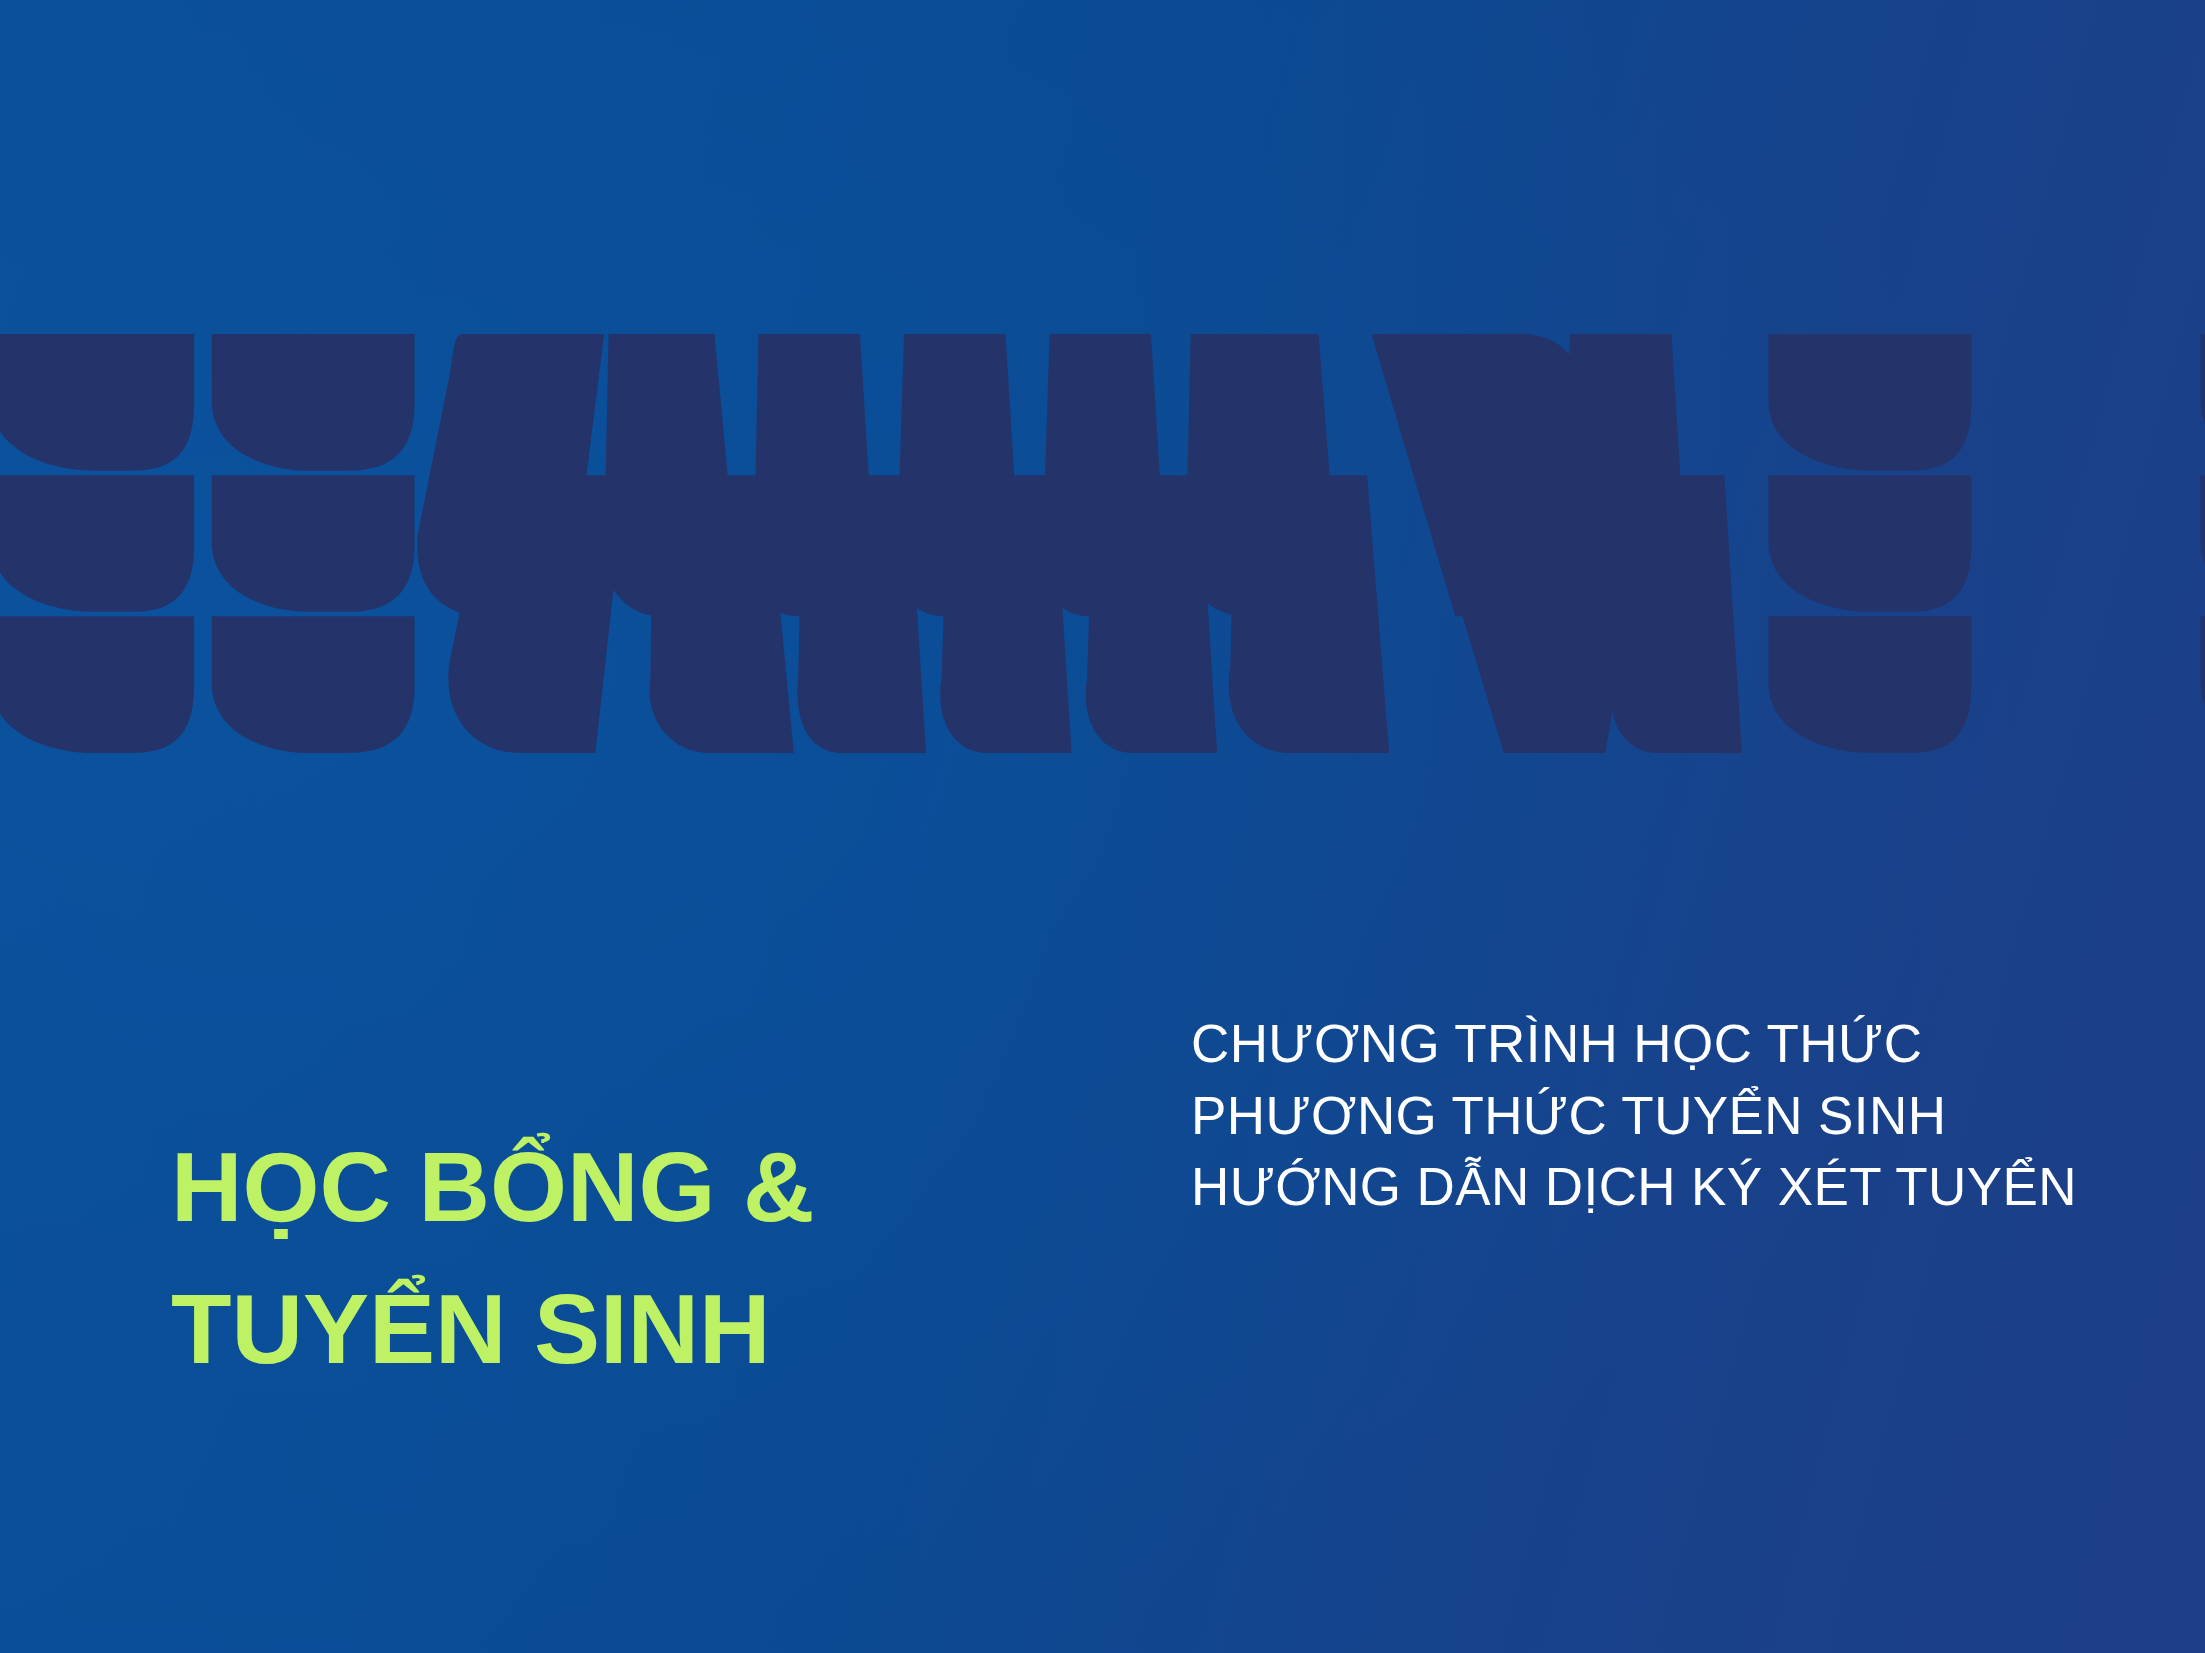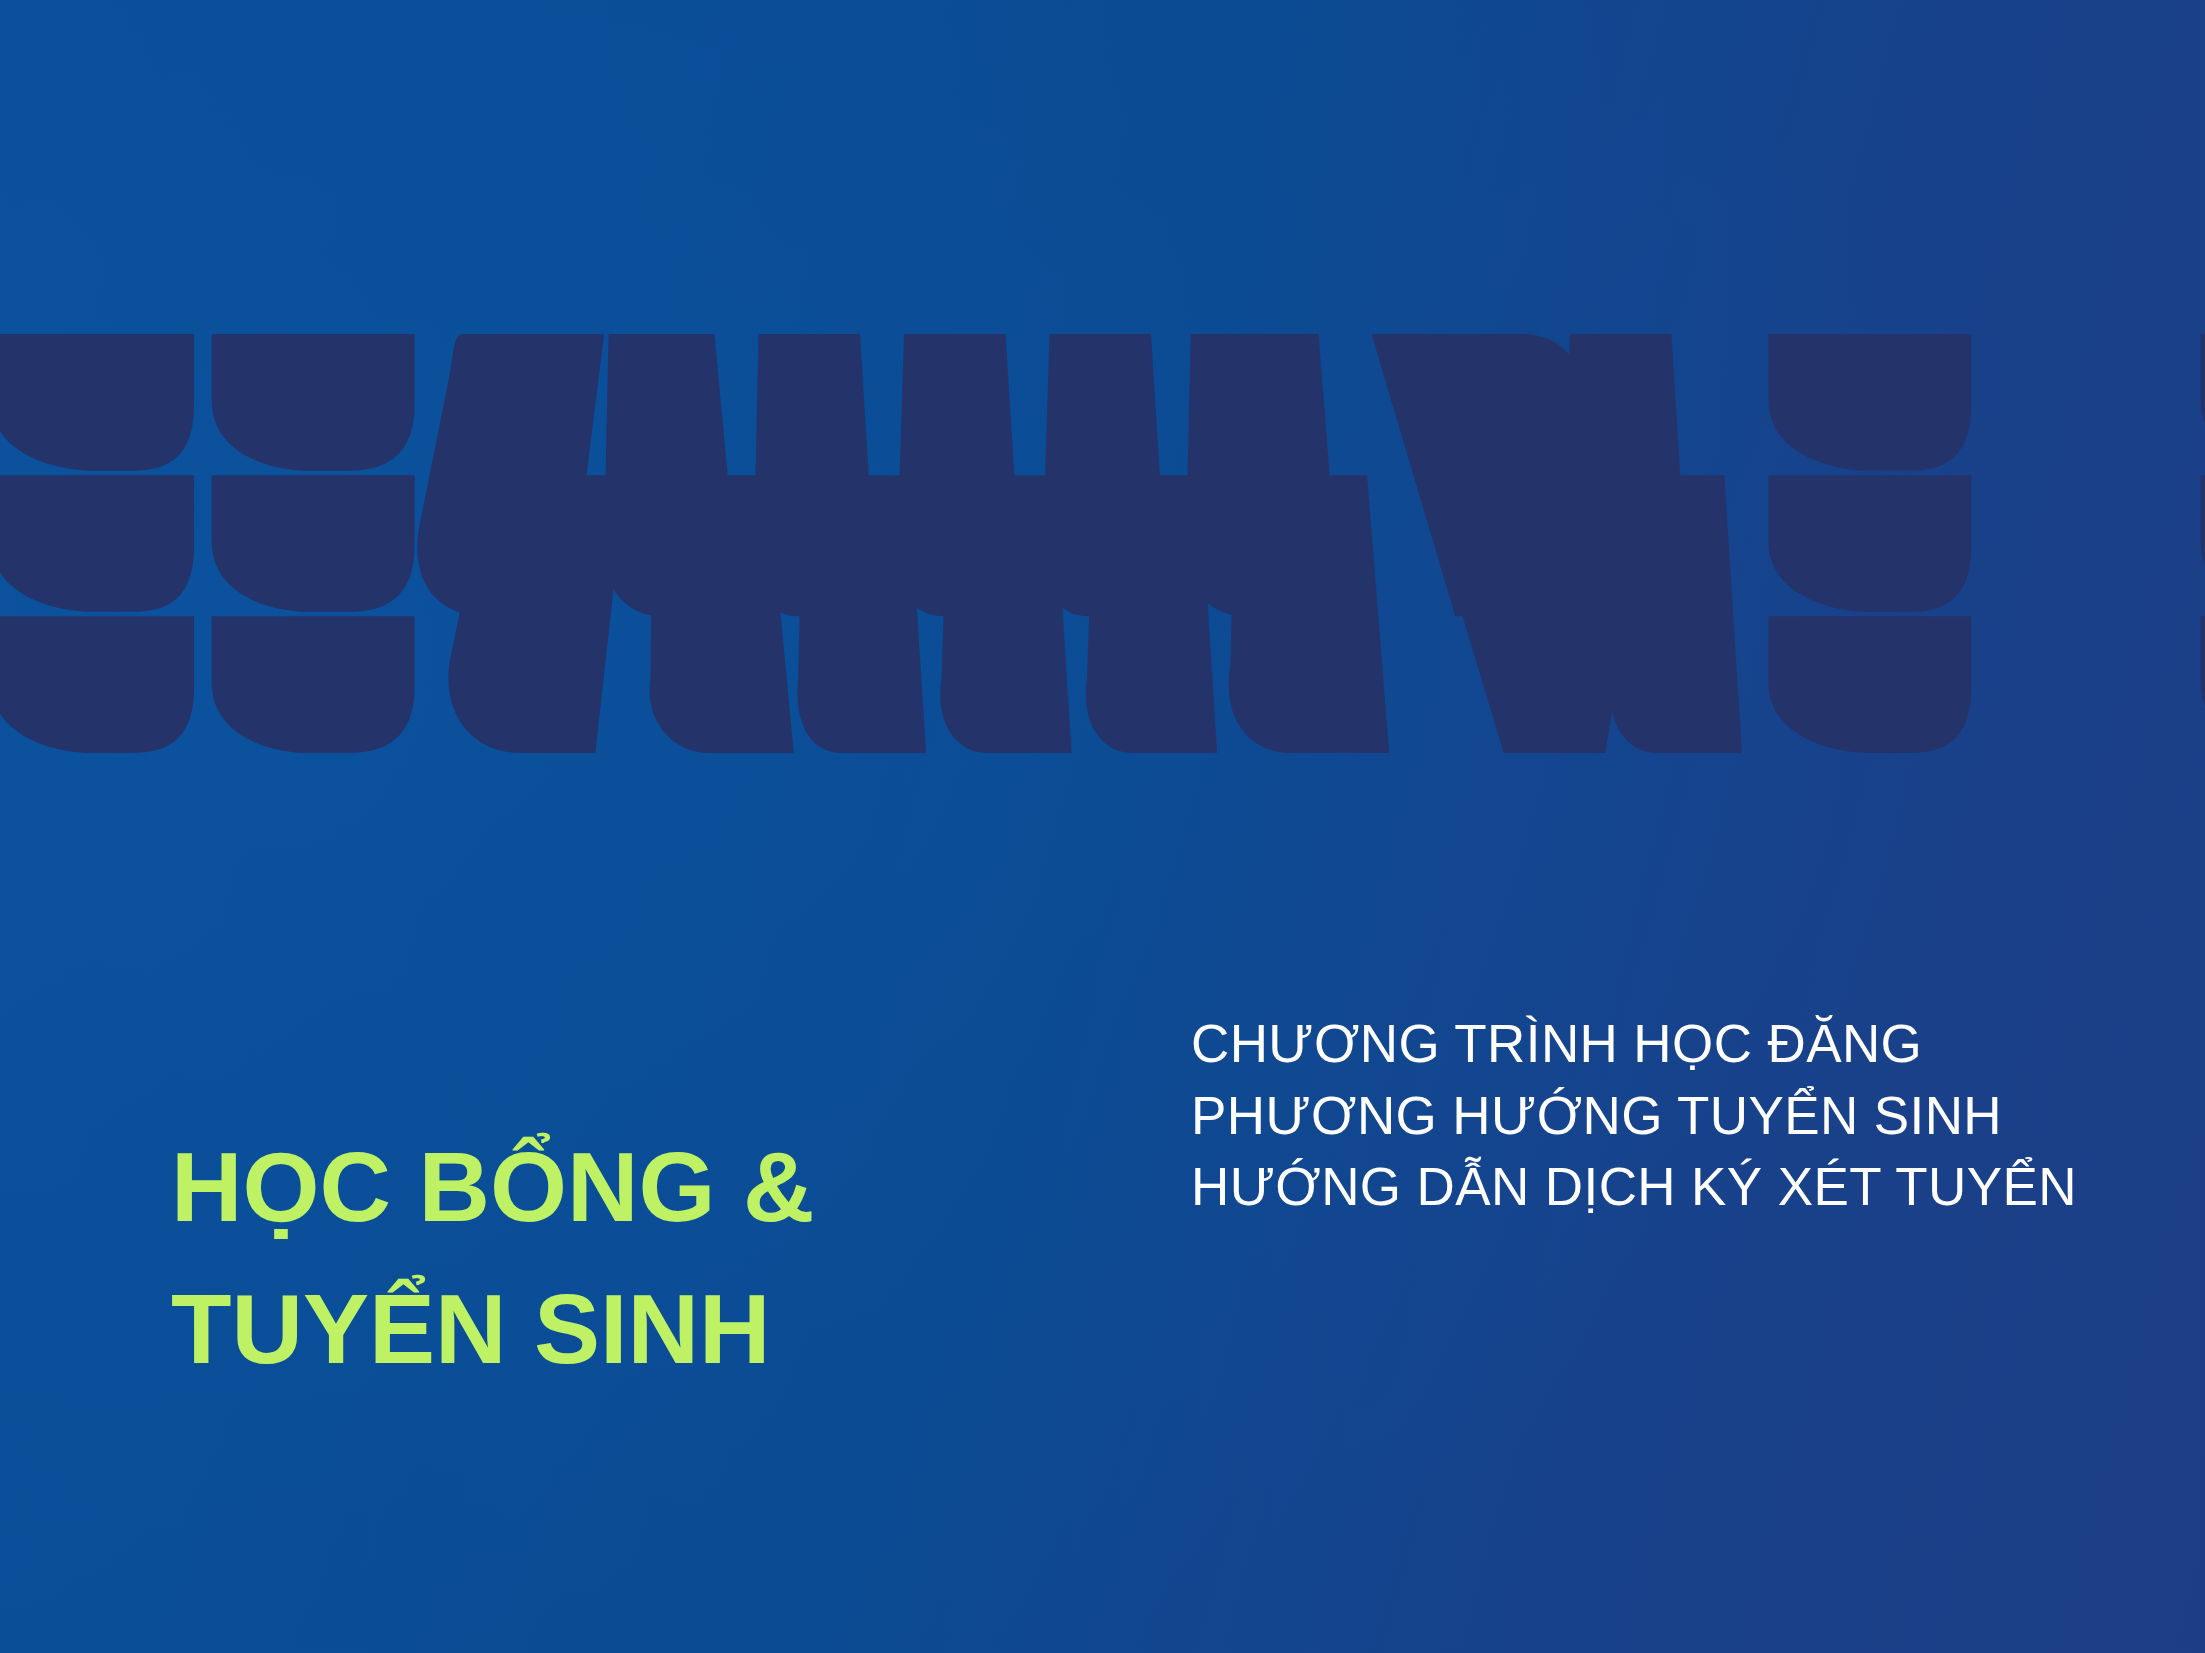--- a/index.html
+++ b/index.html
@@ -130,19 +130,19 @@
         <path d="M0,0 H460 V150 C460,270 330,310 240,310 L230,310 L150,310 C70,310 0,280 0,160 Z" transform="translate(4990,640) scale(-1,1) translate(-460,0)"></path>
 
       </g>
     </svg>
   </div>
 
   <h1 id="headline">HỌC BỔNG &amp;
 TUYỂN SINH</h1>
 
   <div id="subtitle-list">
-    <span class="subtitle-line">CHƯƠNG TRÌNH HỌC ĐĂNG</span>
-    <span class="subtitle-line">PHƯƠNG HƯỚNG TUYỂN SINH</span>
+    <span class="subtitle-line">CHƯƠNG TRÌNH HỌC THỨC</span>
+    <span class="subtitle-line">PHƯƠNG THỨC TUYỂN SINH</span>
     <span class="subtitle-line">HƯỚNG DẪN DỊCH KÝ XÉT TUYỂN</span>
   </div>
 
 </div>
 
 
 </body></html>

